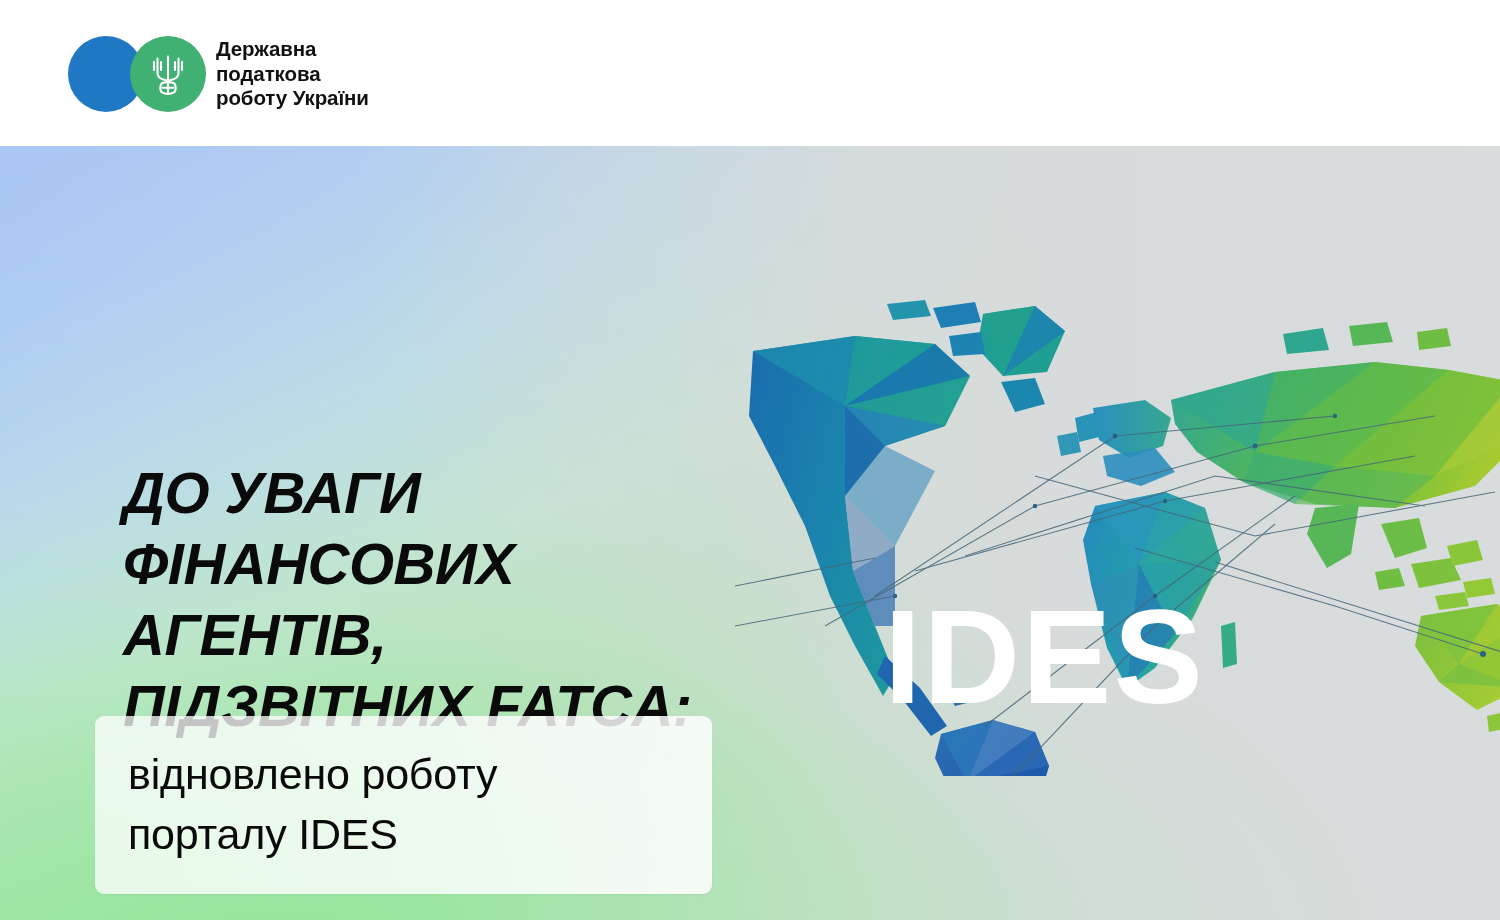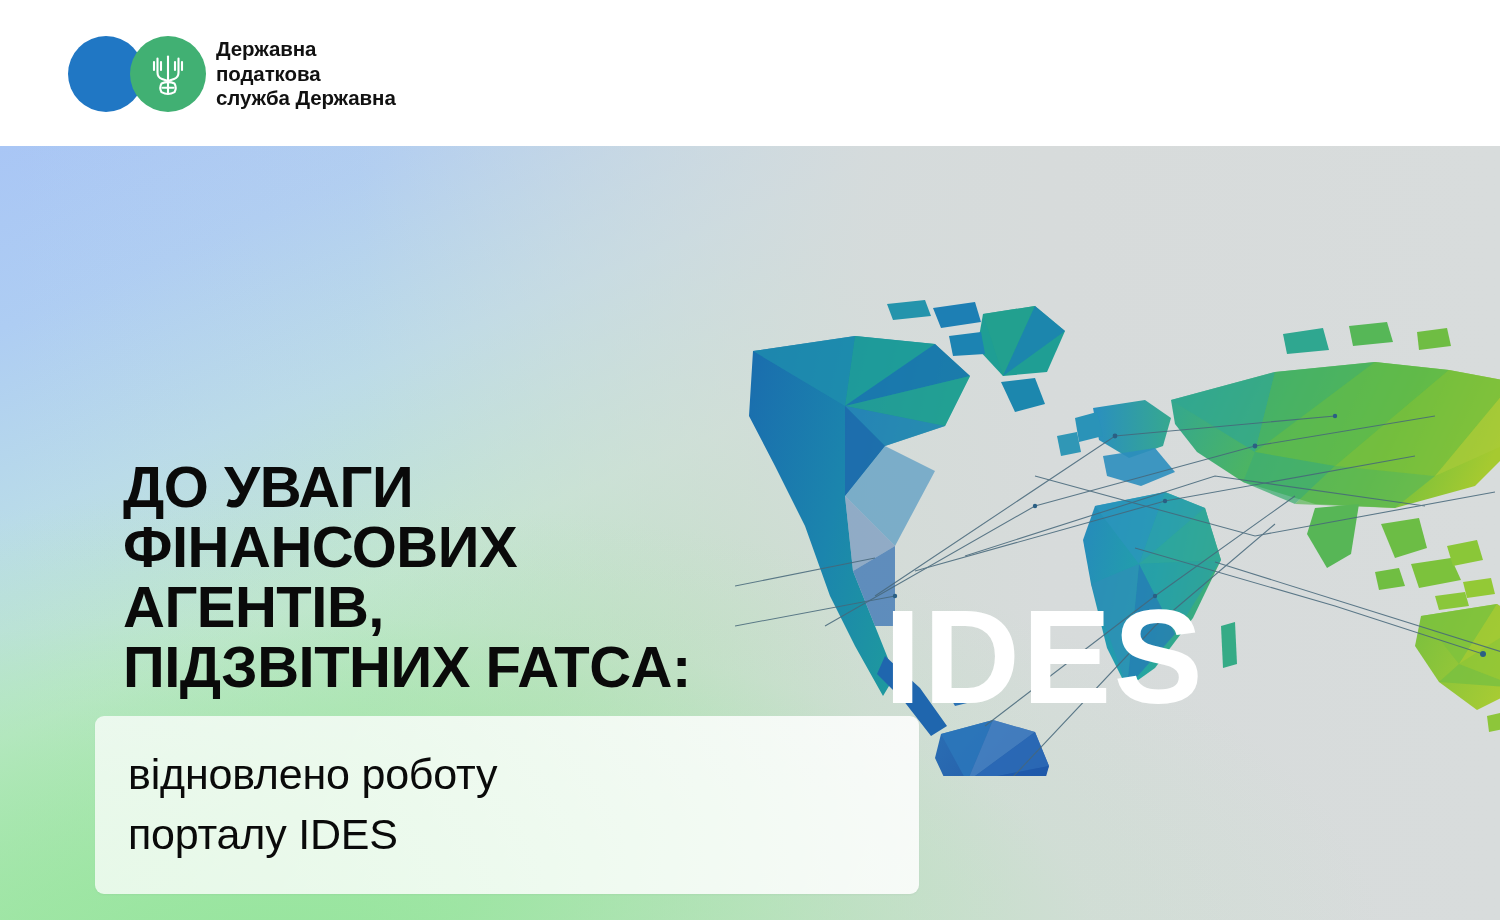--- a/index.html
+++ b/index.html
@@ -135,32 +135,33 @@
 
   
   .headline {
     position: absolute;
     left: 123px;
     top: 272px;
     z-index: 30;
     width: 760px;
     font-size: 58px;
     font-weight: bold;
-    line-height: 60px;
+    line-height: 71px;
     letter-spacing: -0.5px;
     color: #0a0a0a;
     white-space: pre-line;
+    font-style: italic;
   }
 
   
   .subtitle-box {
     position: absolute;
     left: 95px;
     top: 570px;
-    width: 824px;
+    width: 617px;
     height: 178px;
     z-index: 30;
     border-radius: 9px;
     background: linear-gradient(115deg,
       rgba(255,255,255,0.74) 0%,
       rgba(255,255,255,0.80) 45%,
       rgba(255,255,255,0.86) 100%);
     box-shadow: 0 1px 2px rgba(60,80,70,0.05);
   }
   .subtitle-text {
@@ -194,21 +195,21 @@
             <path d="M31 26 L31 34"></path>
             <path d="M45 26 L45 34"></path>
             <path d="M52 26 L52 34"></path>
             <path d="M31.5 47.5 Q38 44.8 44.5 47.5 Q47 52 44.5 56.2 Q38 59.8 31.5 56.2 Q29 52 31.5 47.5 Z"></path>
             <path d="M32.5 51.8 L43.5 51.8"></path>
           </g>
         </svg>
       </div>
       <div class="logo-text">Державна
 податкова
-служба Державна</div>
+роботу України</div>
     </div>
   </div>
 
   <div class="hero">
     <div class="hero-grad-a"></div>
     <div class="hero-grad-b"></div>
     <div class="hero-grad-c"></div>
 
     <div class="map-wrap">
       <svg viewBox="0 0 790 480" preserveAspectRatio="none" aria-hidden="true">

